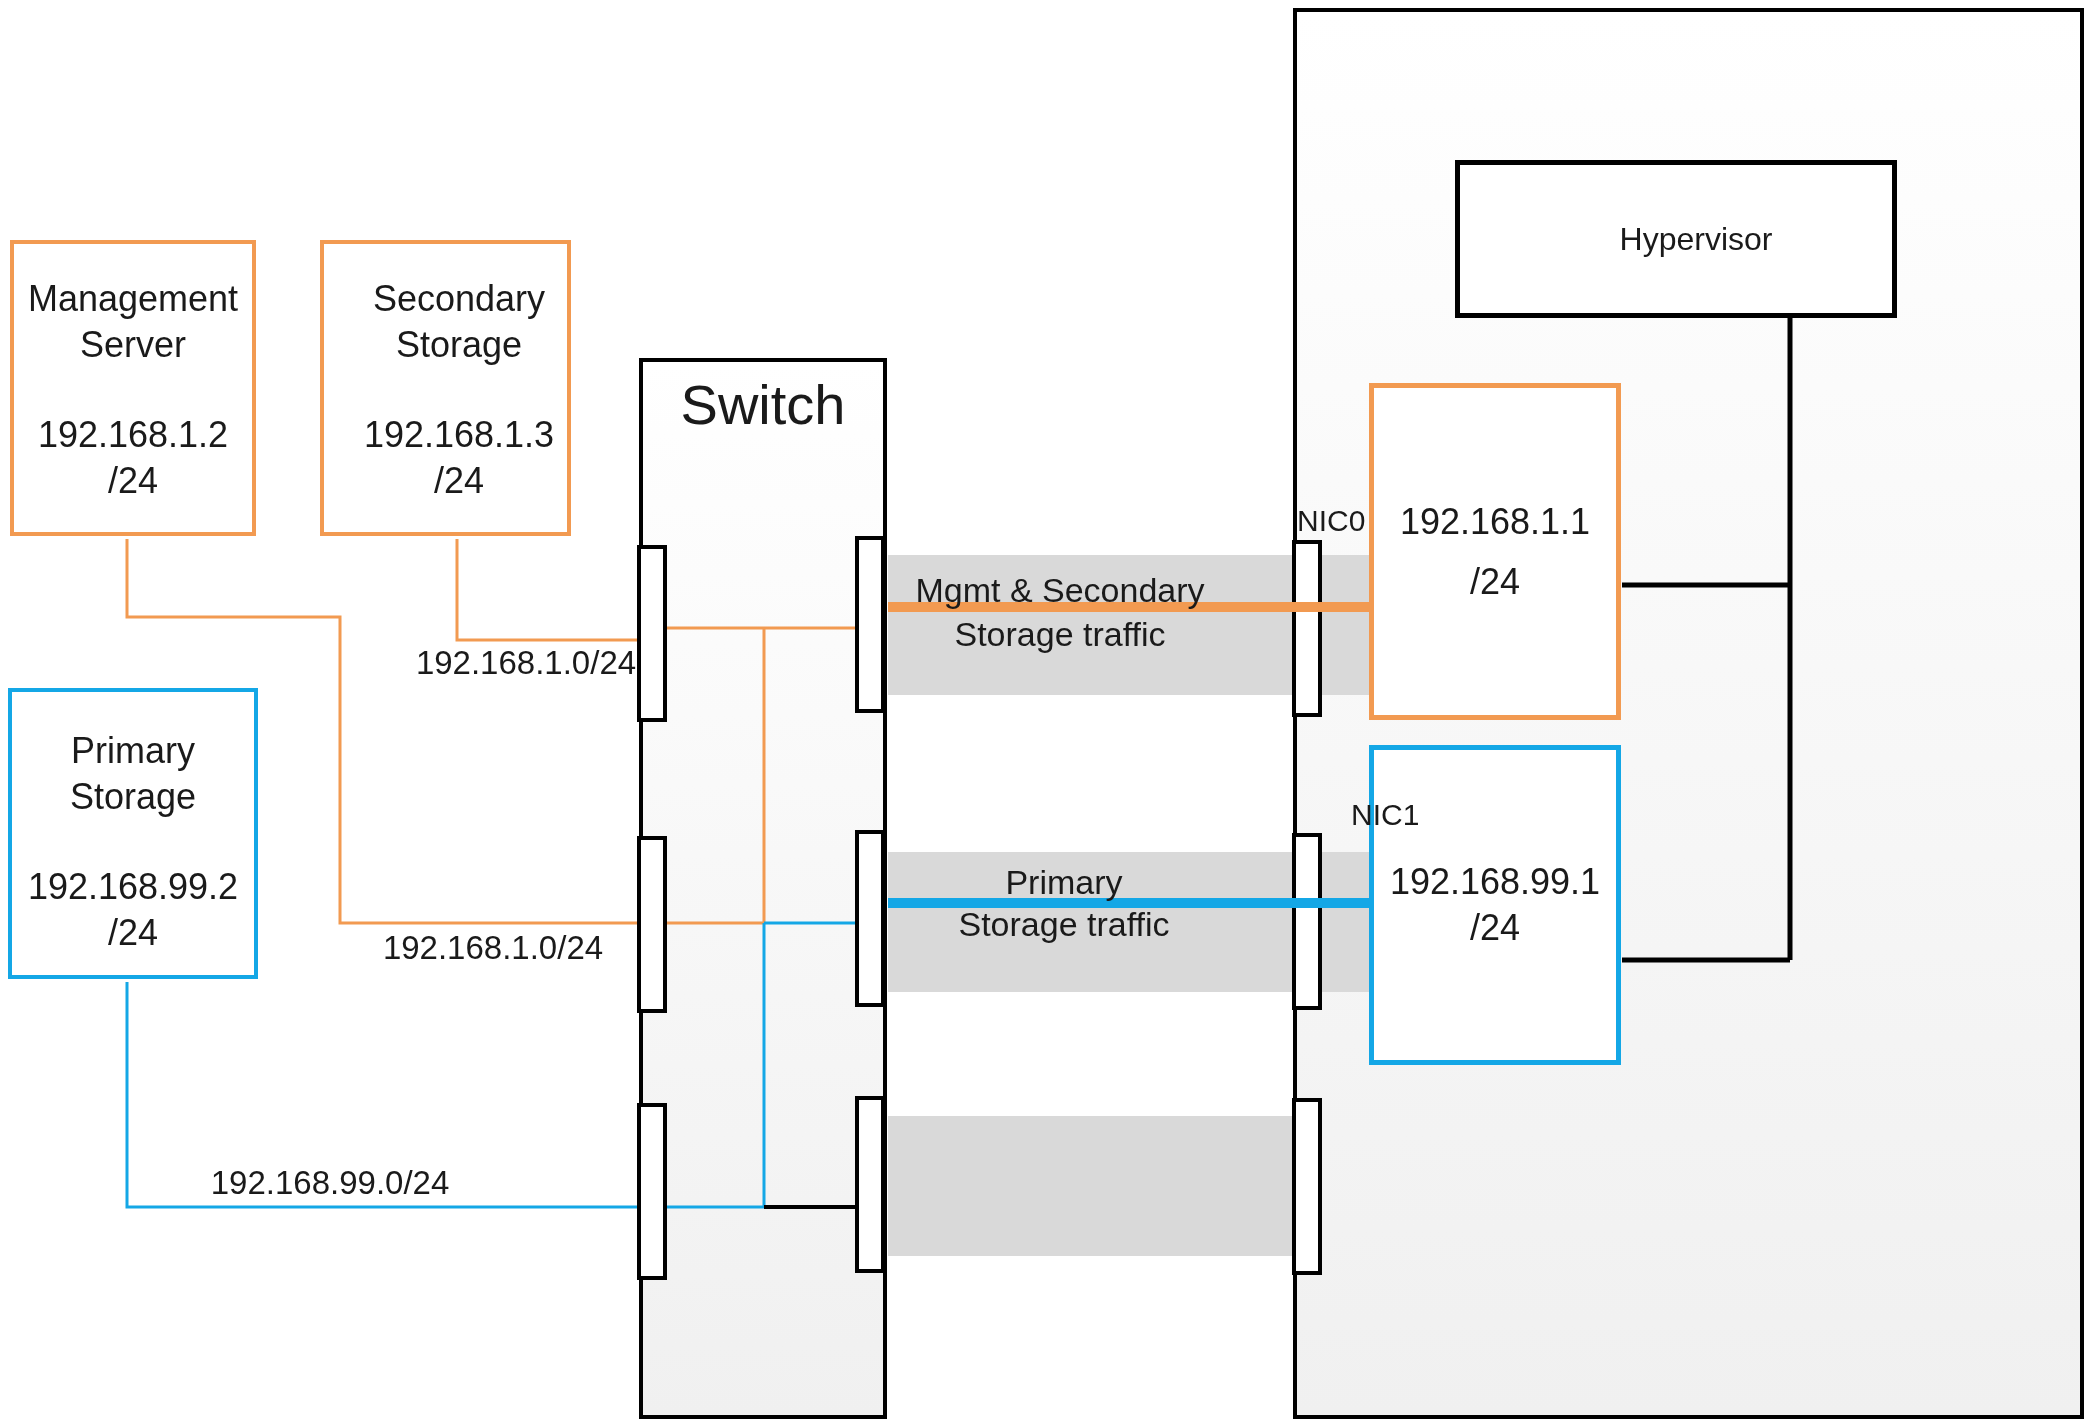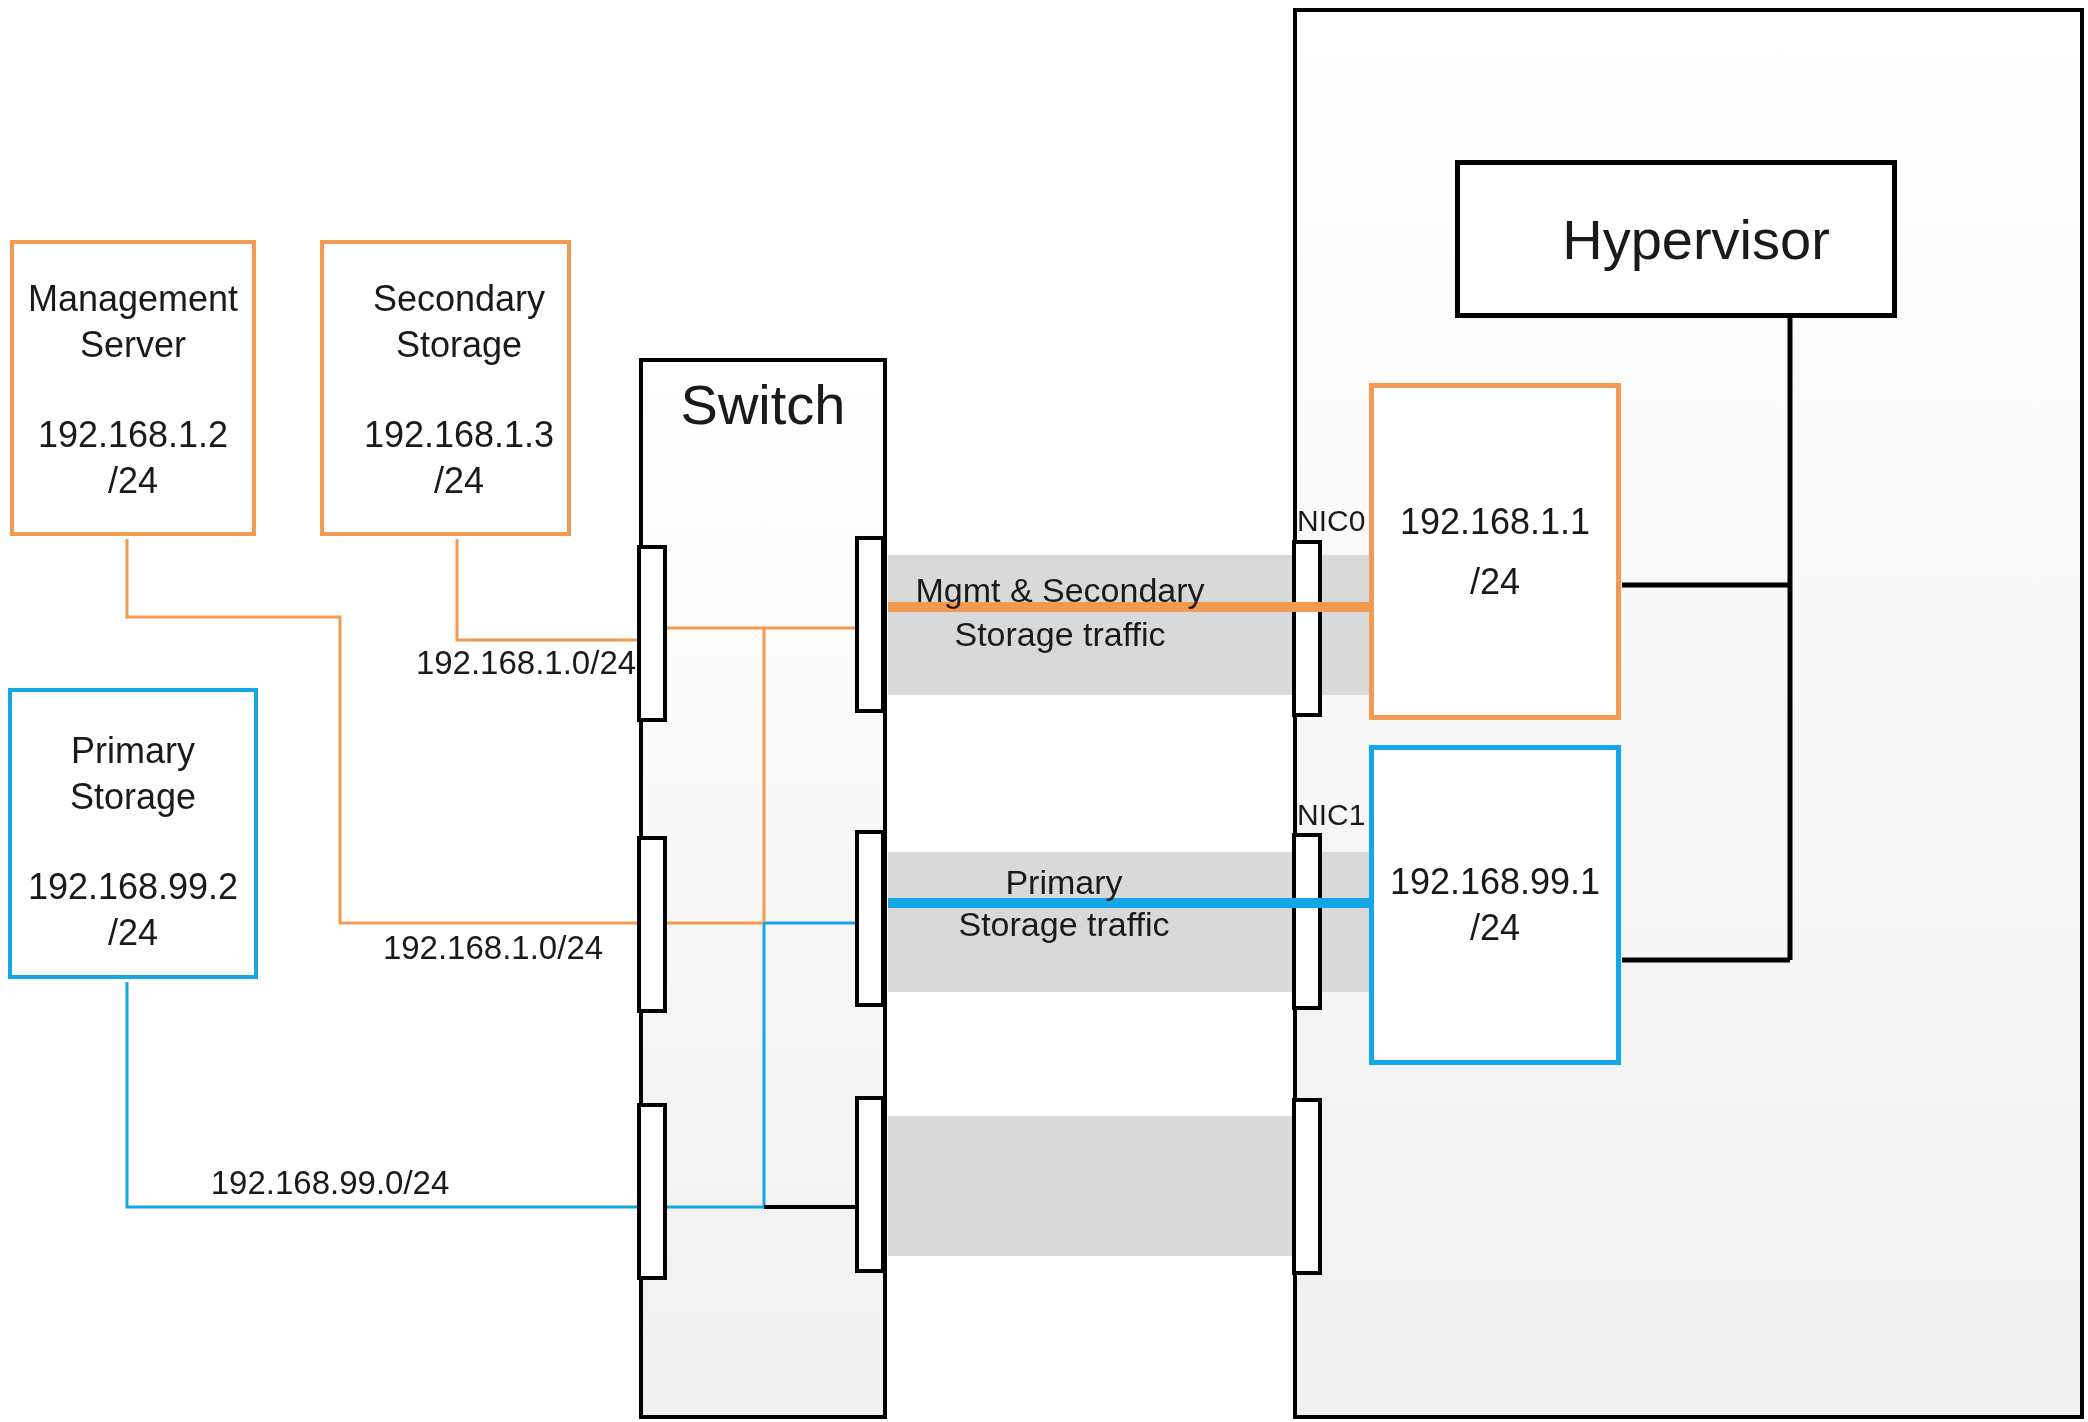--- a/index.html
+++ b/index.html
@@ -9,21 +9,21 @@
   }
   svg.wires{position:absolute;left:0;top:0;width:2088px;height:1422px;}
   .under{z-index:1;} .over{z-index:5;}
   .band{position:absolute;background:#d9d9d9;z-index:2;}
   .bigbox{position:absolute;box-sizing:border-box;background:linear-gradient(180deg,#ffffff 0%,#f0f0f0 100%);border:4px solid #000;z-index:0;}
   .whitebox{position:absolute;box-sizing:border-box;background:#fff;z-index:4;display:flex;flex-direction:column;align-items:center;text-align:center;}
   .node{border:4px solid #f29a51;font-size:36px;line-height:46px;padding-top:32px;}
   .node.blue{border-color:#14a7e6;}
   .nicbox{border:5px solid #f29a51;font-size:36px;line-height:46px;justify-content:center;}
   .nicbox.blue{border-color:#14a7e6;}
-  .hyp{border:5px solid #000;font-size:56px;justify-content:center;z-index:2;padding-left:40px;}
+  .hyp{border:5px solid #000;font-size:32px;justify-content:center;z-index:2;padding-left:40px;}
   .port{position:absolute;box-sizing:border-box;width:30px;height:177px;background:#fff;border:4px solid #000;z-index:4;}
   .title{position:absolute;z-index:2;text-align:center;}
   .lbl{position:absolute;z-index:6;transform:translate(-50%,-50%);white-space:nowrap;font-size:33px;}
   .traffic{font-size:34px;}
   .niclbl{position:absolute;z-index:6;font-size:30px;white-space:nowrap;}
   .spacer{height:44px;}
 </style>
 </head>
 <body>
 
@@ -95,21 +95,21 @@
   <div class="whitebox nicbox" style="left:1369px;top:383px;width:252px;height:337px;gap:14px;">
     <div>192.168.1.1</div>
     <div>/24</div>
   </div>
   <div class="whitebox nicbox blue" style="left:1369px;top:745px;width:252px;height:320px;">
     <div>192.168.99.1</div>
     <div>/24</div>
   </div>
 
   <div class="niclbl" style="left:1297px;top:504px;">NIC0</div>
-  <div class="niclbl" style="left:1297px;top:798px;">NIC1</div>
+  <div class="niclbl" style="left:1351px;top:798px;">NIC1</div>
 
   <svg class="wires over" viewBox="0 0 2088 1422">
     <path d="M888 607 H1369" fill="none" stroke-width="10" stroke="#f29a51"></path>
     <path d="M888 903 H1369" fill="none" stroke-width="10" stroke="#14a7e6"></path>
     <path d="M1790 318 V960 M1622 585 H1790 M1622 960 H1790" fill="none" stroke-width="5" stroke="#000000"></path>
   </svg>
 
   <div class="lbl" style="left:526px;top:663px;">192.168.1.0/24</div>
   <div class="lbl" style="left:493px;top:948px;">192.168.1.0/24</div>
   <div class="lbl" style="left:330px;top:1183px;">192.168.99.0/24</div>

